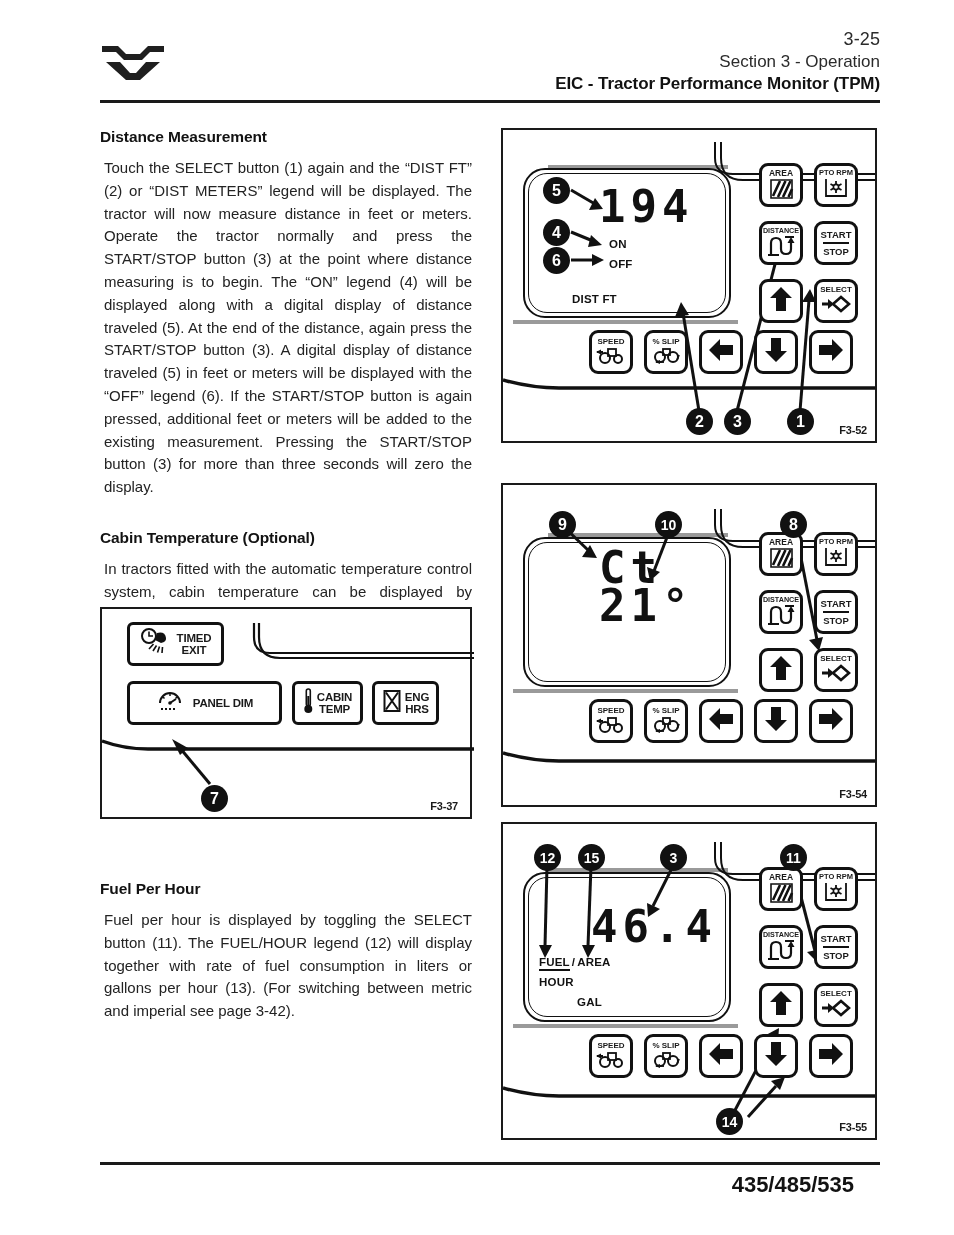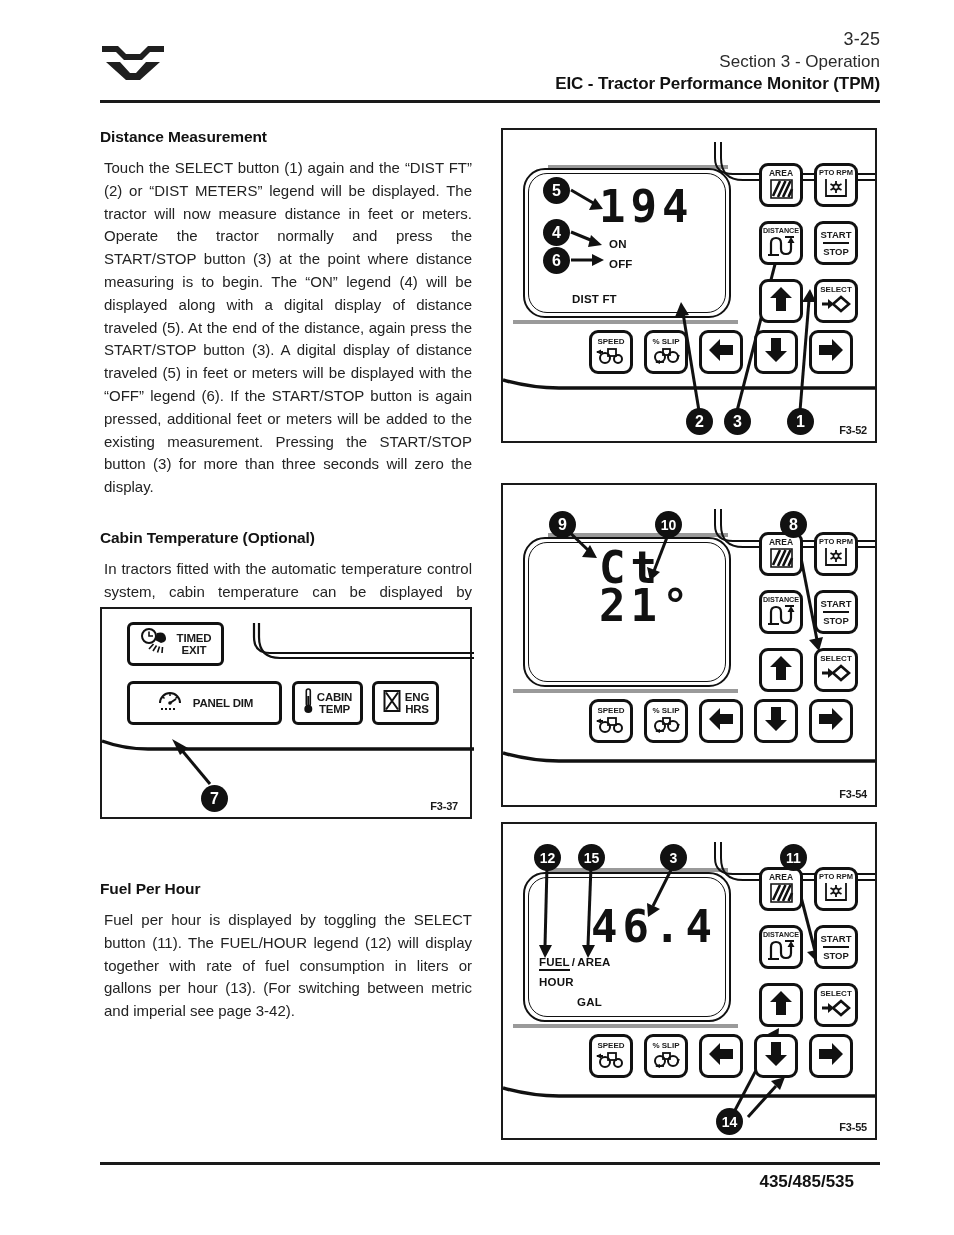--- a/index.html
+++ b/index.html
@@ -15,21 +15,21 @@
   .header{position:absolute;left:100px;top:28px;width:780px;height:68px;}
   .logo{position:absolute;left:0;top:12px;width:66px;height:40px;}
   .hdr-text{position:absolute;right:0;top:0;text-align:right;line-height:1.28;}
   .hdr-page{font-size:18px;color:#2b2b2b;letter-spacing:0.1px;}
   .hdr-section{font-size:17px;color:#2b2b2b;}
   .hdr-title{font-size:17px;font-weight:bold;color:#121212;letter-spacing:-0.1px;}
   .hdr-rule{position:absolute;left:100px;top:100px;width:780px;height:3px;background:#1a1a1a;}
 
   
   .ftr-rule{position:absolute;left:100px;top:1162px;width:780px;height:3px;background:#1a1a1a;}
-  .ftr-text{position:absolute;right:100px;top:1172px;font-size:17px;font-weight:bold;color:#121212;}
+  .ftr-text{position:absolute;right:100px;top:1172px;font-size:22px;font-weight:bold;color:#121212;}
 
   
   .col-left{position:absolute;left:100px;top:128px;width:376px;}
   h2.sec{font-size:15.5px;font-weight:bold;margin:0 0 11px 0;color:#121212;letter-spacing:-0.1px;}
   p.body{
     font-size:15px;line-height:1.52;margin:4px;color:#232323;
     text-align:justify;text-justify:inter-word;
     hyphens:none;
   }
   .gap-a{height:26px;}

